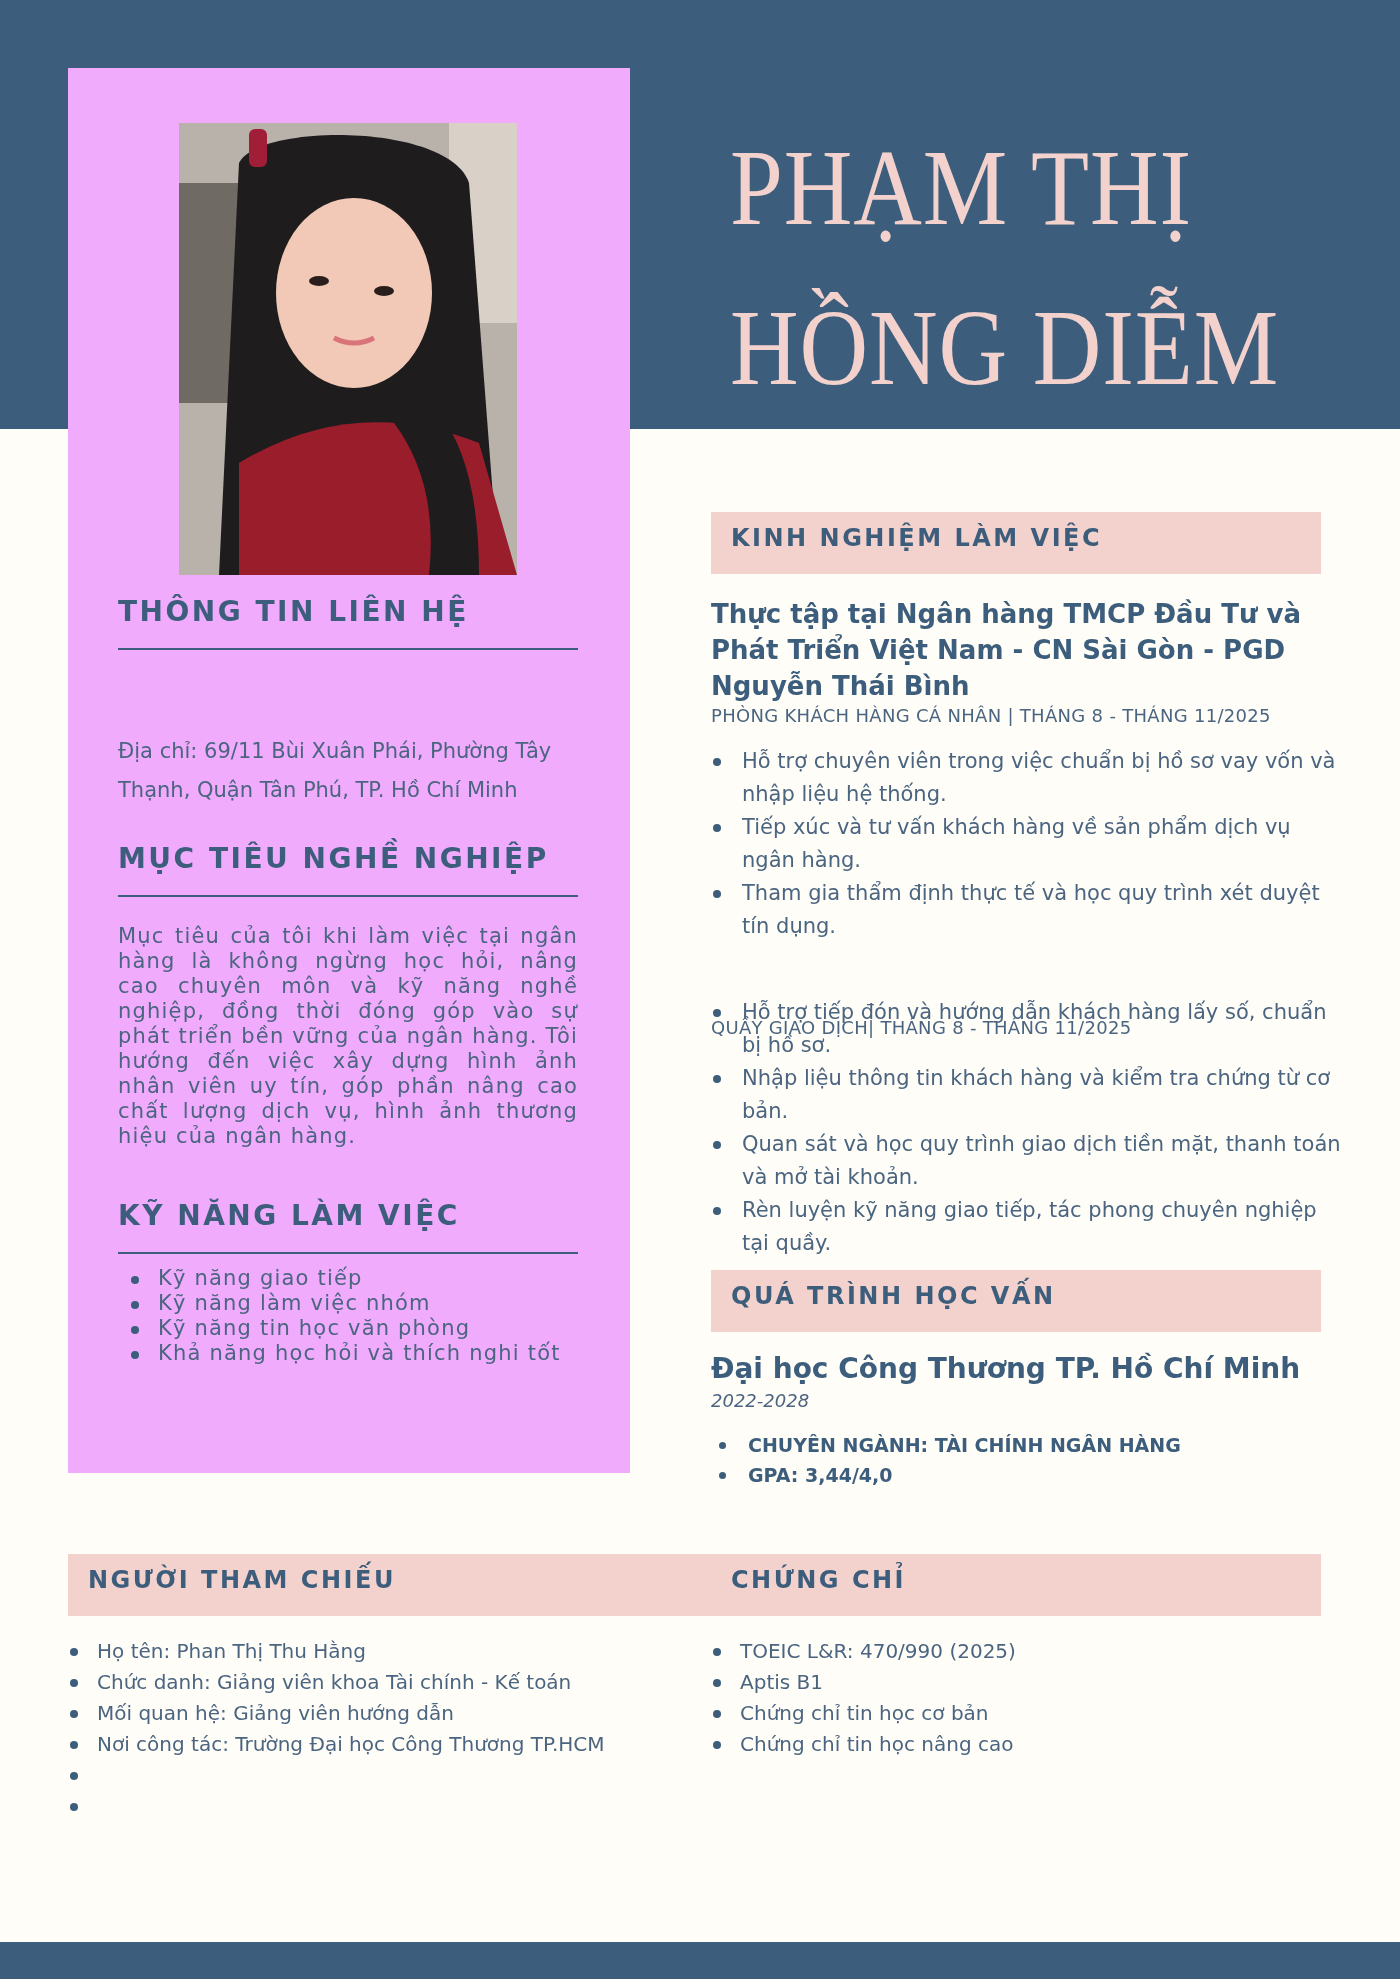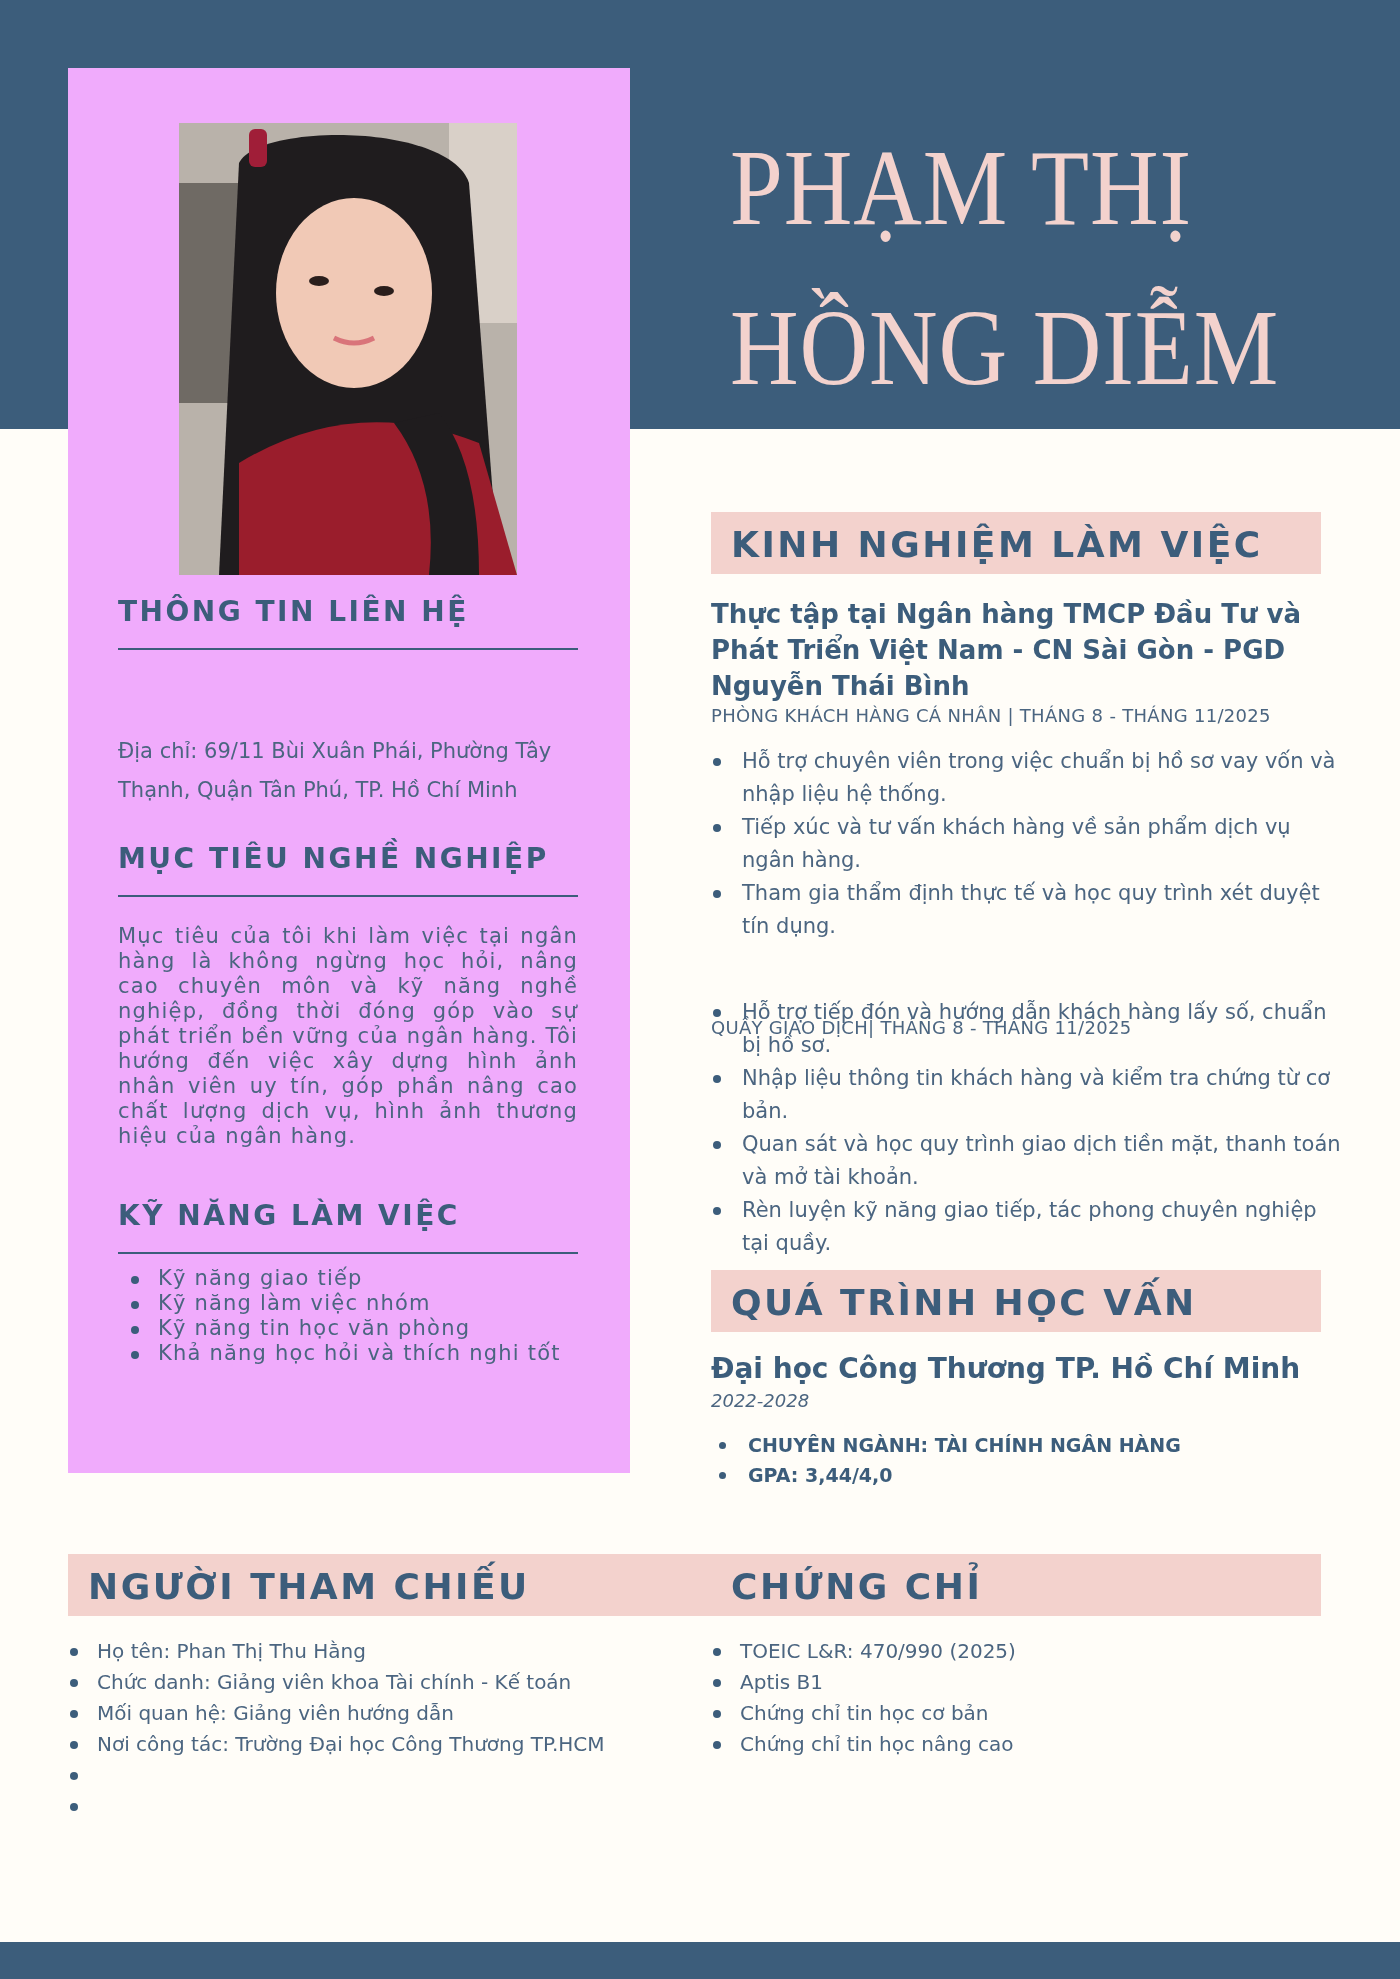--- a/index.html
+++ b/index.html
@@ -20,21 +20,21 @@
   .lp-section { position: absolute; left: 50px; width: 460px; }
   .lp-title { font-family: "DejaVu Sans", sans-serif; font-weight: bold; font-size: 28px; letter-spacing: 2.5px; color: #3c5d7b; }
   .lp-rule { height: 2px; background: #3c5d7b; margin-top: 20px; }
   .lp-text { font-size: 21px; line-height: 39px; color: #4b6580; }
   .lp-justify { text-align: justify; font-size: 21px; line-height: 25px; letter-spacing: 1.2px; color: #4b6580; }
   .lp-list { list-style: none; font-size: 21px; line-height: 25px; letter-spacing: 1.2px; color: #4b6580; }
   .lp-list li { position: relative; padding-left: 40px; }
   .lp-list li::before { content: ""; position: absolute; left: 13px; top: 10px; width: 8px; height: 8px; border-radius: 50%; background: #3c5d7b; }
 
   .rp-bar { position: absolute; background: #f3d2cd; height: 62px; }
-  .rp-bar-title { position: absolute; left: 20px; top: 12px; font-weight: bold; font-size: 36px; letter-spacing: 2.5px; color: #3c5d7b; white-space: nowrap; }
+  .rp-bar-title { position: absolute; left: 20px; top: 12px; font-weight: bold; font-size: 24px; letter-spacing: 2.5px; color: #3c5d7b; white-space: nowrap; }
 
   .job-title { position: absolute; left: 711px; top: 596px; width: 620px; font-weight: bold; font-size: 26px; line-height: 36px; color: #3c5d7b; }
   .job-meta { position: absolute; left: 711px; font-size: 18px; color: #4b6580; letter-spacing: 0.3px; white-space: nowrap; }
   .bul { position: absolute; left: 711px; width: 630px; list-style: none; font-size: 21px; line-height: 33px; color: #4b6580; }
   .bul li { position: relative; padding-left: 31px; }
   .bul li::before { content: ""; position: absolute; left: 2px; top: 13px; width: 8px; height: 8px; border-radius: 50%; background: #3c5d7b; }
 
   .edu-school { position: absolute; left: 711px; top: 1352px; font-weight: bold; font-size: 28px; color: #3c5d7b; white-space: nowrap; }
   .edu-years { position: absolute; left: 711px; top: 1390px; font-style: italic; font-size: 18px; color: #4b6580; }
   .edu-list { position: absolute; left: 711px; top: 1430px; list-style: none; font-weight: bold; font-size: 19px; line-height: 30px; color: #3c5d7b; }

